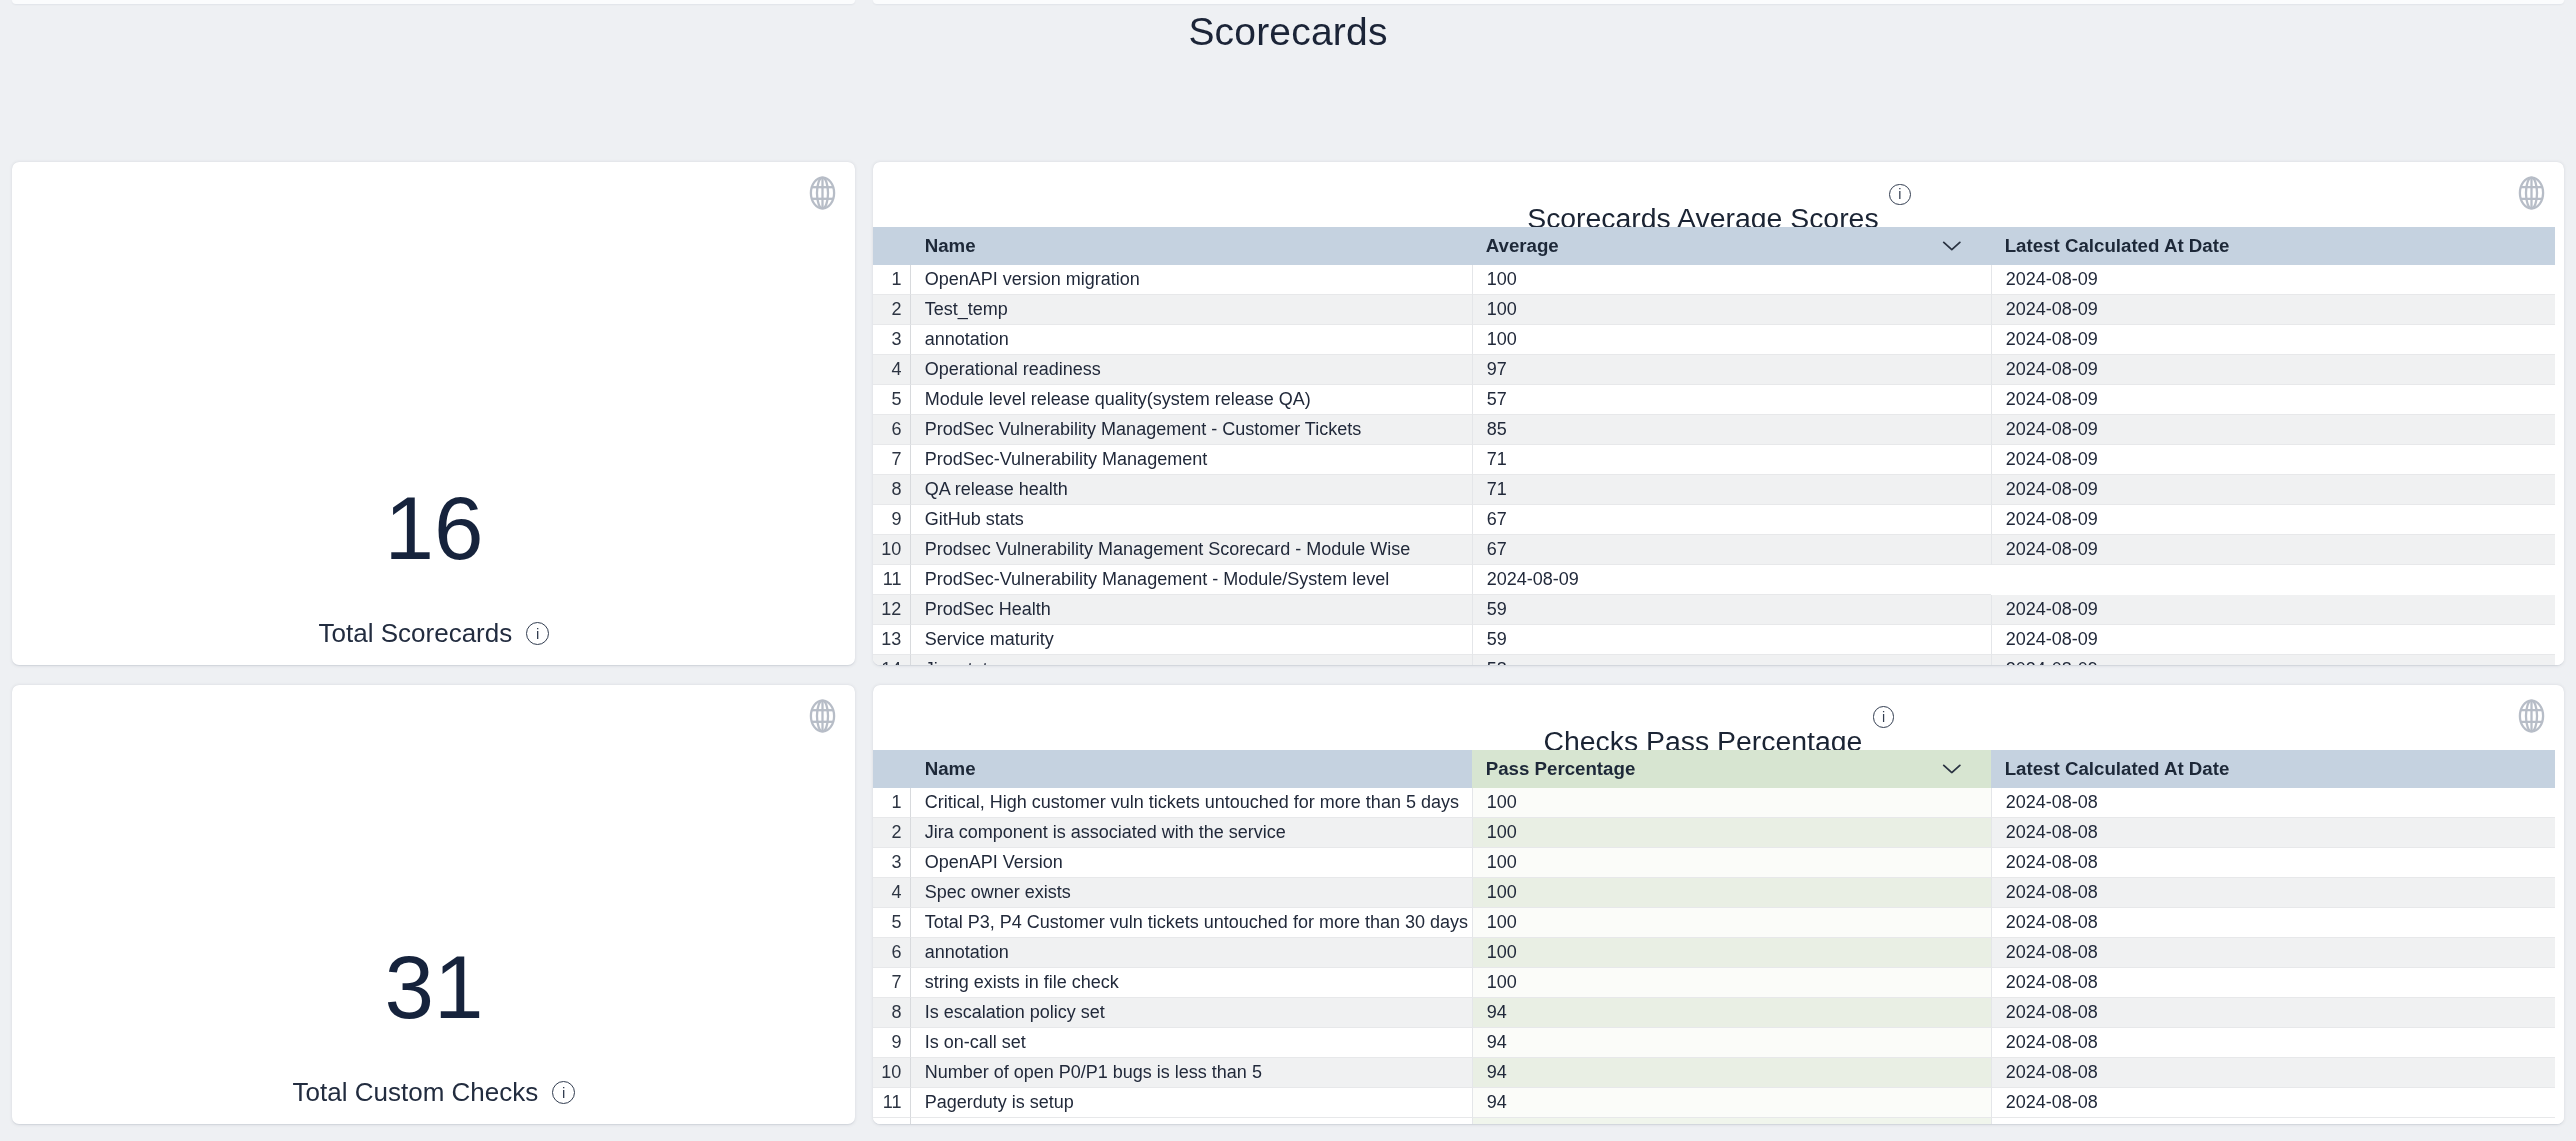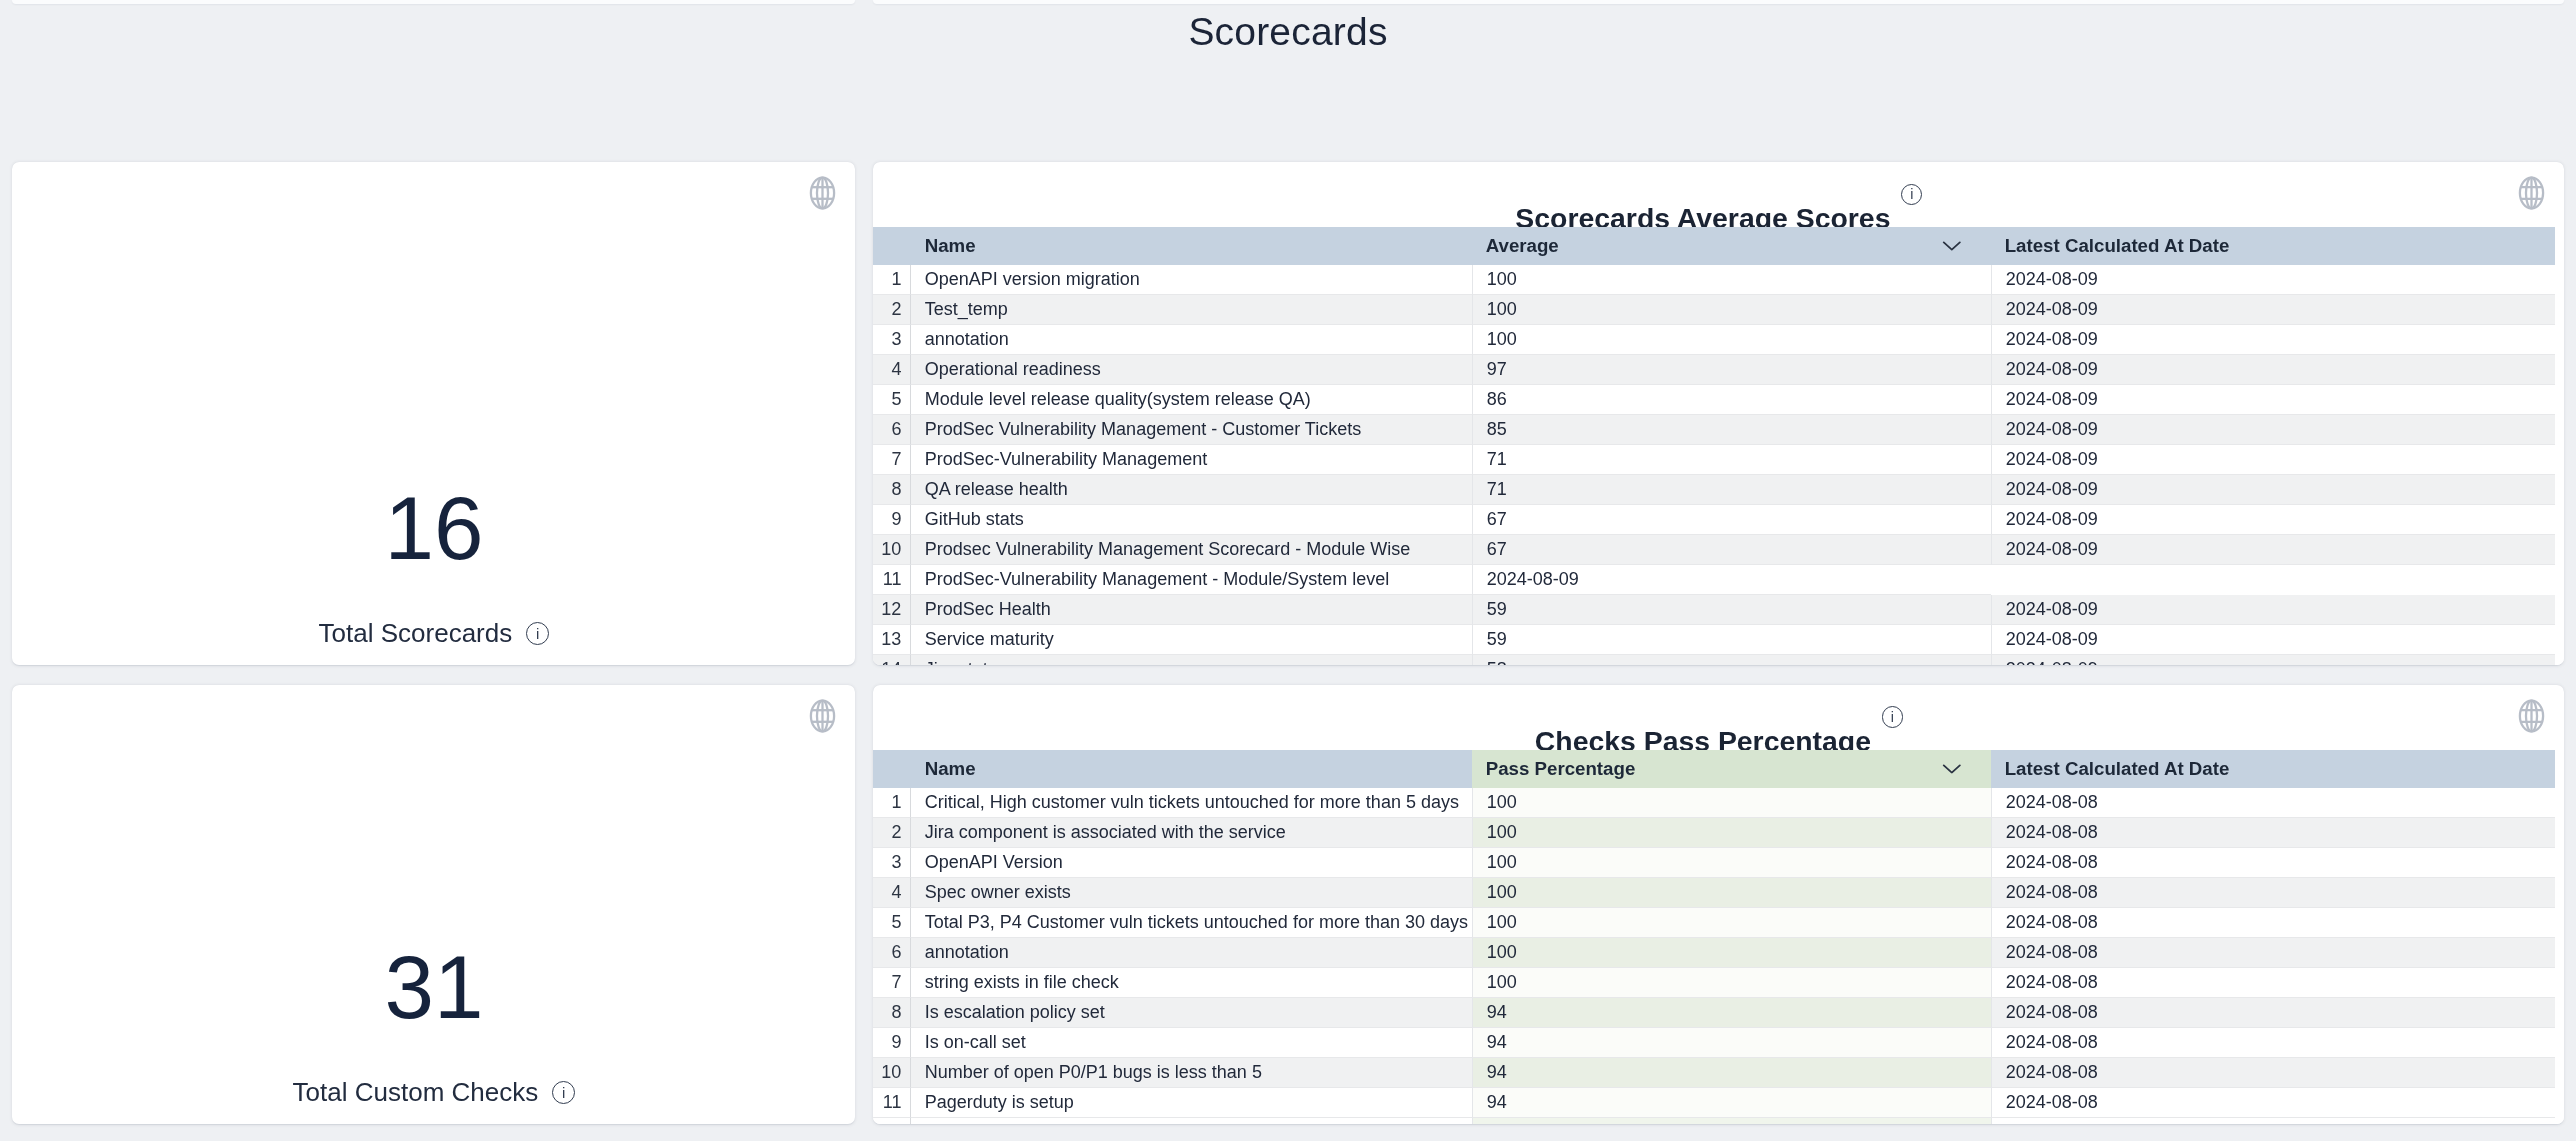--- a/index.html
+++ b/index.html
@@ -36,21 +36,21 @@
   .stat-label-row { margin-top:40px; display:flex; align-items:center; gap:14px;
     font-size:26px; color:#222c3f; }
   .info-badge { display:inline-flex; align-items:center; justify-content:center;
     width:23px; height:23px; border:1.8px solid #323d50; border-radius:50%;
     font-size:15px; font-weight:500; color:#323d50; font-style:normal; }
   .info-badge.sm { width:21.3px; height:21.3px; font-size:14.2px; }
 
   
   .table-card { display:flex; flex-direction:column; overflow:hidden; }
   .table-title-row { height:65px; display:flex; align-items:center; justify-content:center; gap:10.7px; }
-  .table-title { font-size:28.4px; font-weight:700; color:#1b2434;margin-top:48px; }
+  .table-title { font-size:28.4px; font-weight:400; color:#1b2434;margin-top:48px; }
 
   .grid-row { display:grid; grid-template-columns:38px 561px 519px 564px 9px; }
   .thead { height:38px; }
   .th { background:var(--header-bg); display:flex; align-items:center;
     font-size:18.7px; font-weight:700; color:#1d2838; padding-left:13.3px;
     position:relative; overflow:hidden; white-space:nowrap; }
   .th.num { padding:0; }
   .th.gutter { background:var(--card-bg); padding:0; }
   .th.value .chevron { position:absolute; right:30px; top:50%; transform:translateY(-50%); }
   .table-green .th.value { background:var(--header-green-bg); }
@@ -154,21 +154,21 @@
           <div class="tr grid-row striped">
             <div class="td num">4</div>
             <div class="td name">Operational readiness</div>
             <div class="td value">97</div>
             <div class="td date">2024-08-09</div>
             <div class="td gutter"></div>
           </div>
           <div class="tr grid-row">
             <div class="td num">5</div>
             <div class="td name">Module level release quality(system release QA)</div>
-            <div class="td value">86</div>
+            <div class="td value">57</div>
             <div class="td date">2024-08-09</div>
             <div class="td gutter"></div>
           </div>
           <div class="tr grid-row striped">
             <div class="td num">6</div>
             <div class="td name">ProdSec Vulnerability Management - Customer Tickets</div>
             <div class="td value">85</div>
             <div class="td date">2024-08-09</div>
             <div class="td gutter"></div>
           </div>

